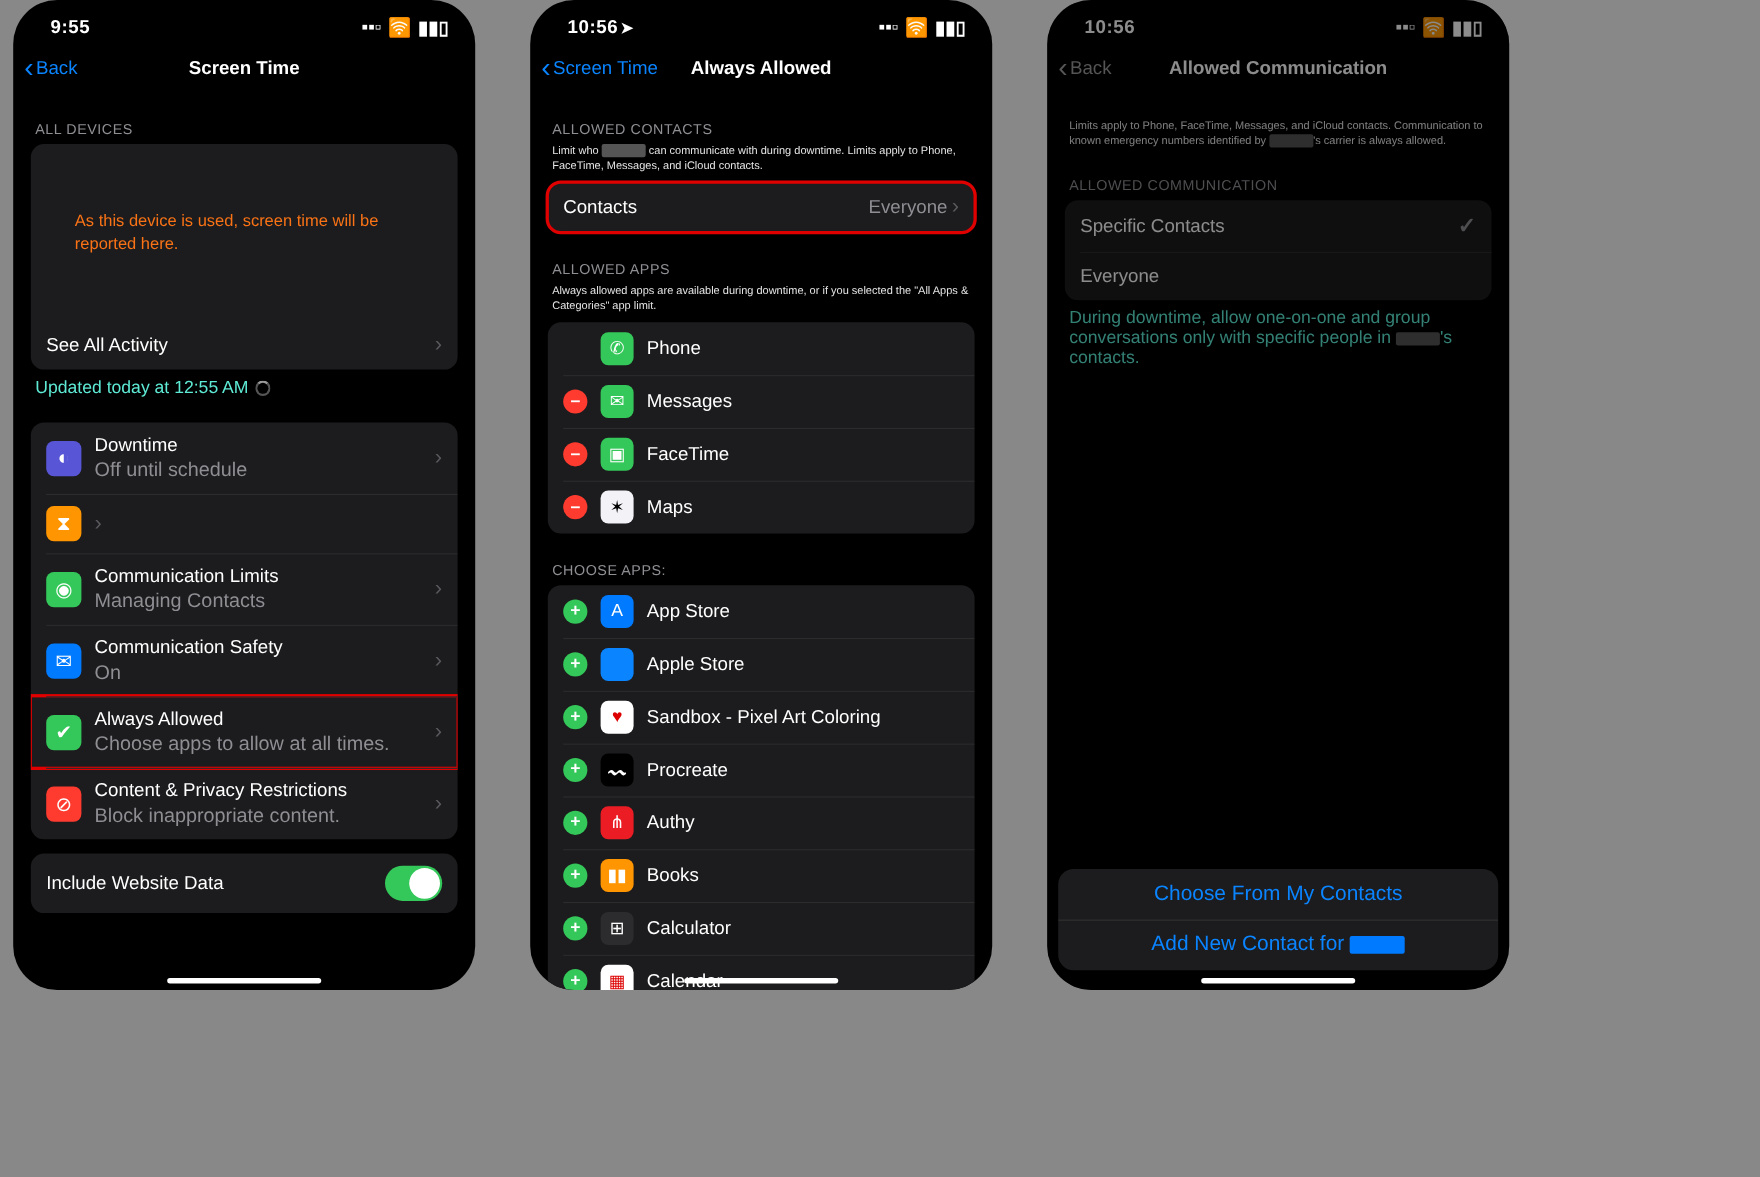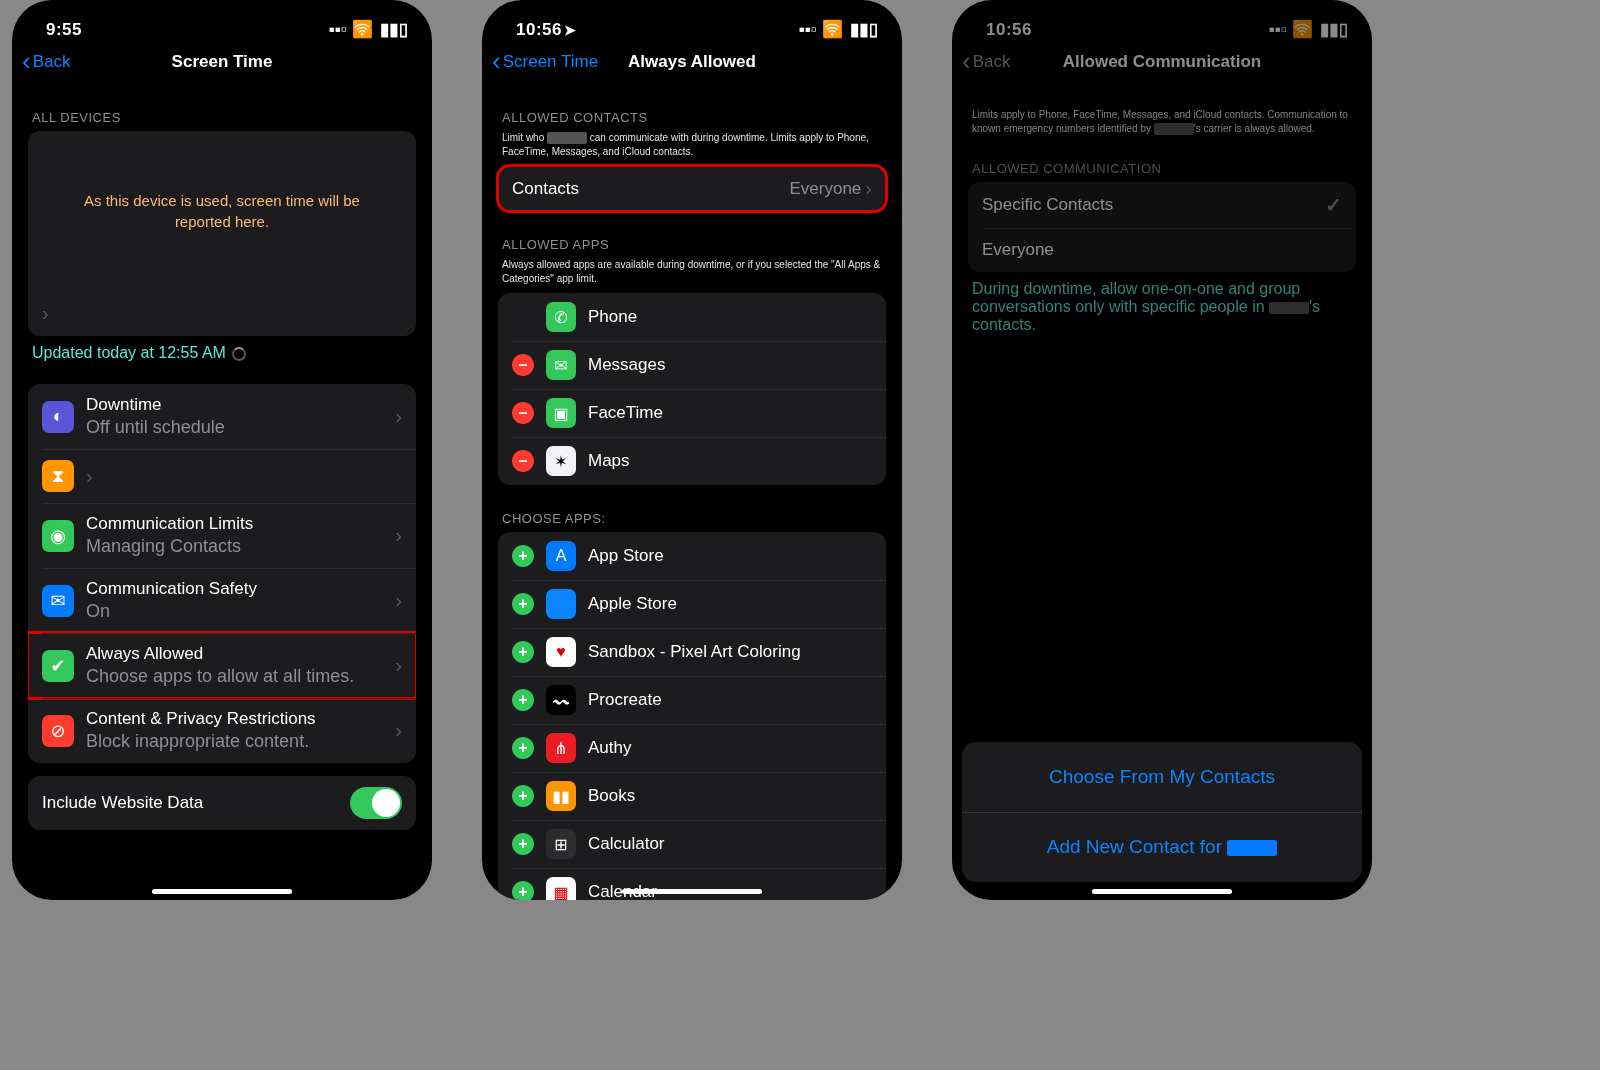--- a/index.html
+++ b/index.html
@@ -20,21 +20,21 @@
     border-radius: 40px;
     overflow: hidden;
     position: relative;
     display: flex;
     flex-direction: column;
     flex-shrink: 0;
   }
   .statusbar {
     display: flex;
     justify-content: space-between;
-    align-items: flex-end;
+    align-items: center;
     padding: 10px 24px 0 34px;
     height: 40px;
     color: #fff;
     font-weight: 600;
     font-size: 17px;
   }
   .statusbar .left { letter-spacing: 0.5px; }
   .statusbar .left .arrow { font-size: 14px; margin-left:2px; }
   .statusbar .right { display: flex; gap: 6px; align-items:center; }
   .navbar {
@@ -141,22 +141,22 @@
     background:#1c1c1e;
     border-radius:12px;
     overflow:hidden;
     margin-top:6px;
   }
   .chart-placeholder {
     height:160px;
     display:flex;
     align-items:center;
     justify-content:center;
-    text-align:center;
-    color:#fdba74;
+    text-align:left;
+    color:#f97316;
     font-size:15px;
     padding:4px 40px;
     line-height:1.4;
   }
   .highlight-red {
     outline: 3px solid #e00000;
     outline-offset:-1px;
   }
   .toggle {
     width:52px; height:32px; border-radius:16px;
@@ -186,21 +186,21 @@
     left:10px; right:10px;
   }
   .action-sheet .group {
     background:#1c1c1e;
     border-radius:14px;
     overflow:hidden;
     margin-bottom:8px;
   }
   .action-sheet .action-row {
     text-align:center;
-    padding:24px;
+    padding:12px;
     font-size:19px;
     color:#0a84ff;
     position:relative;
   }
   .action-sheet .action-row + .action-row::before {
     content:""; position:absolute; top:0; left:0; right:0; height:1px; background:#333;
   }
   .action-sheet .cancel { font-weight:600; }
   .dimmed-overlay {
     position:absolute;
@@ -234,20 +234,21 @@
       <span class="back-chevron">‹</span>
       <span>Back</span>
     </div>
     <div class="title">Screen Time</div>
   </div>
   <div class="content">
     <div class="section-header">ALL DEVICES</div>
     <div class="big-card">
       <div class="chart-placeholder">As this device is used, screen time will be reported here.</div>
       <div class="row sep">
+        <div class="label">See All Activity</div>
         <div class="chevron">›</div>
       </div>
     </div>
     <div class="footer-text">
       <span>Updated today at 12:55 AM</span><span class="spinner"></span>
     </div>
 
     <div class="card" style="margin-top:22px;">
       <div class="row p1-row">
         <div class="list-icon" style="background:#5856d6">◐</div>

